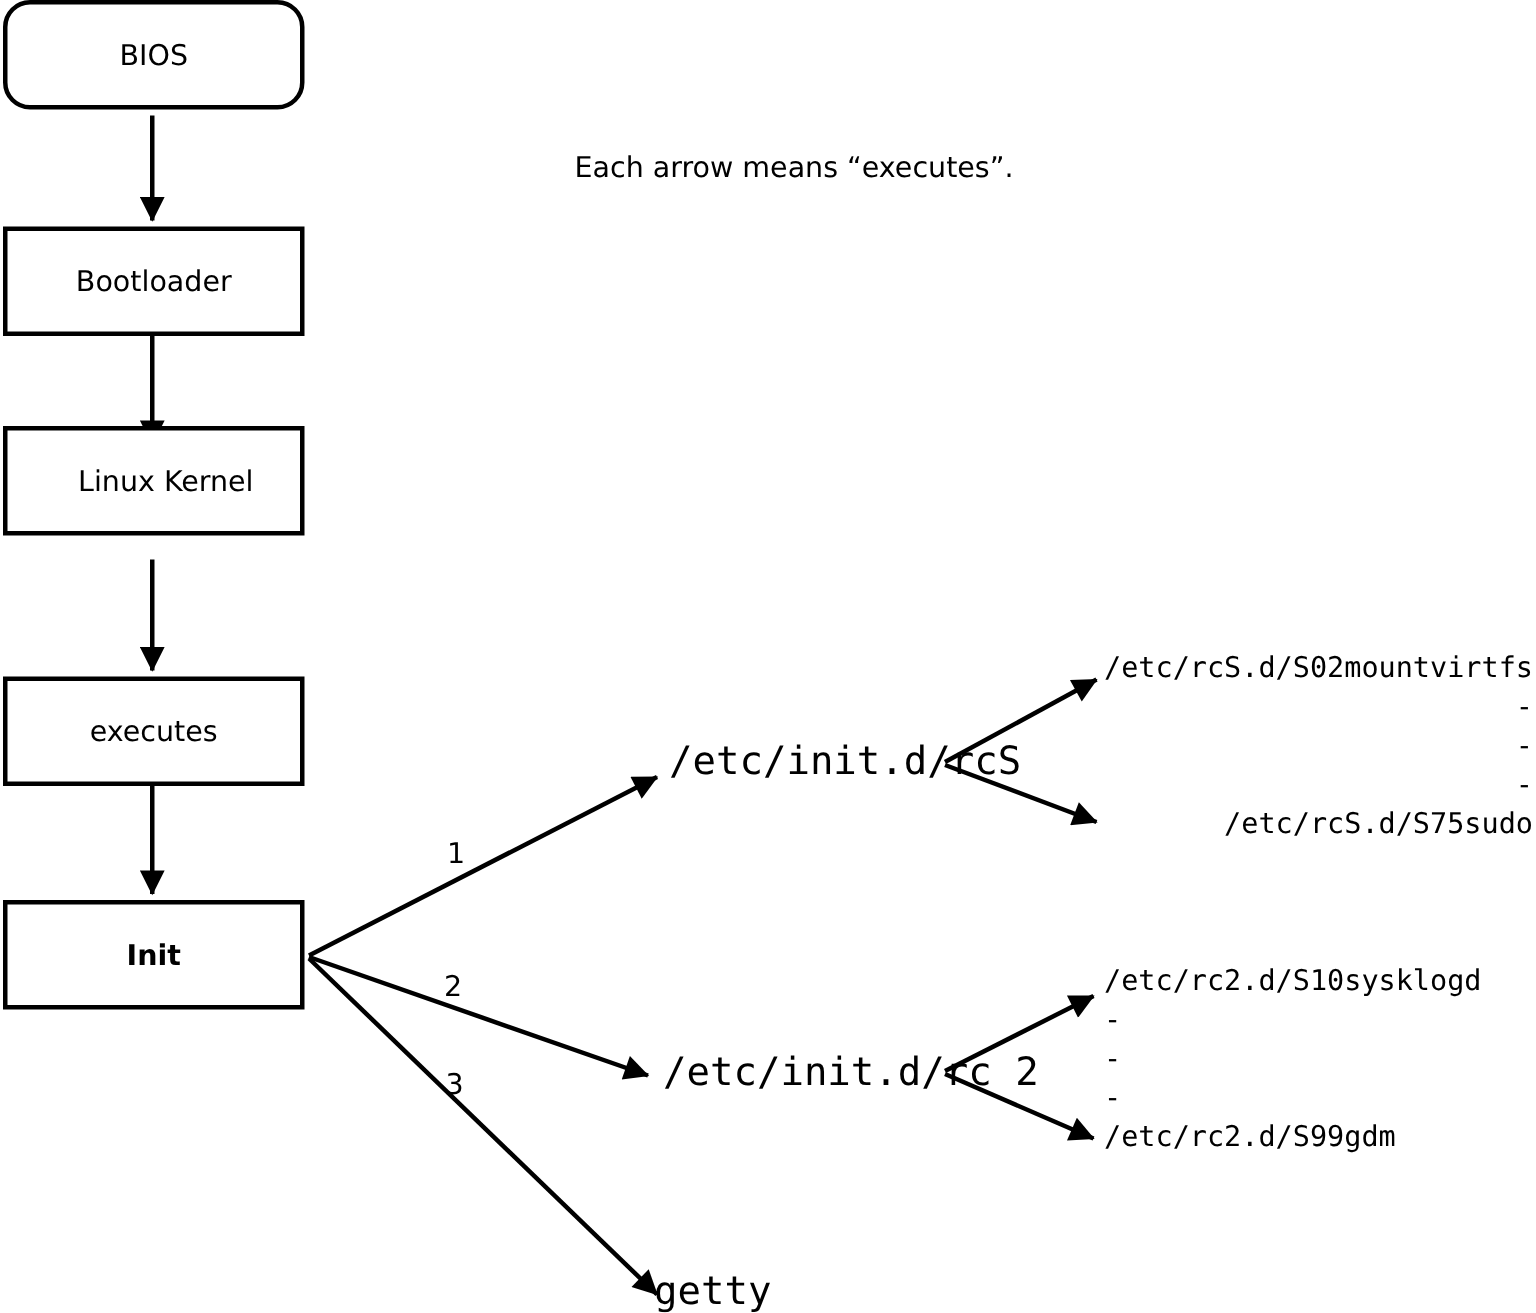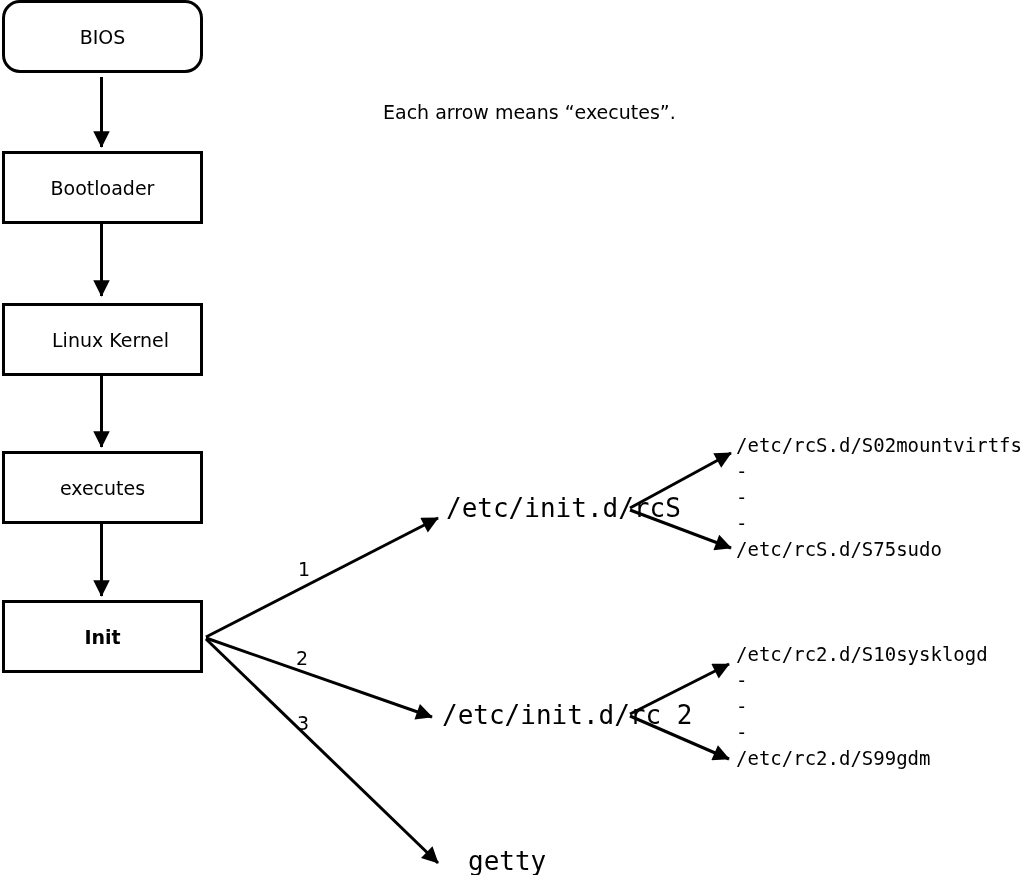--- a/index.html
+++ b/index.html
@@ -92,41 +92,41 @@
       <line x1="630" y1="716" x2="729" y2="759" marker-end="url(#ah)"></line>
     </g>
   </svg>
 
   <div class="box" style="top:0;border-radius:18px;">
     <span>BIOS</span>
   </div>
   <div class="box" style="top:151px;">
     <span>Bootloader</span>
   </div>
-  <div class="box" style="top:303px;padding-left:16px;">
+  <div class="box" style="top:284px;padding-left:16px;">
     <span>Linux Kernel</span>
   </div>
   <div class="box" style="top:451px;">
     <span>executes</span>
   </div>
   <div class="box" style="top:600px;font-weight:bold;">
     <span>Init</span>
   </div>
 
   <div class="note" style="left:358px; top:101px;margin-left:25px;">Each arrow means “executes”.</div>
 
   <div class="branch-num" style="left:298px; top:558px;">1</div>
   <div class="branch-num" style="left:296px; top:647px;">2</div>
   <div class="branch-num" style="left:297px; top:712px;">3</div>
 
   <div class="mono" style="left:446px; top:497px;">/etc/init.d/rcS</div>
   <div class="mono" style="left:442px; top:704px;text-align:right;">/etc/init.d/rc 2</div>
-  <div class="mono" style="left:468px; top:850px;">getty</div>
+  <div class="mono" style="left:436px; top:850px;">getty</div>
 
-  <div class="child-col" style="top:432px;">
+  <div class="child-col" style="top:432px;text-align:right;">
     <div>/etc/rcS.d/S02mountvirtfs</div>
     <div>-</div>
     <div>-</div>
     <div>-</div>
     <div>/etc/rcS.d/S75sudo</div>
   </div>
 
   <div class="child-col" style="top:641px;">
     <div>/etc/rc2.d/S10sysklogd</div>
     <div>-</div>

